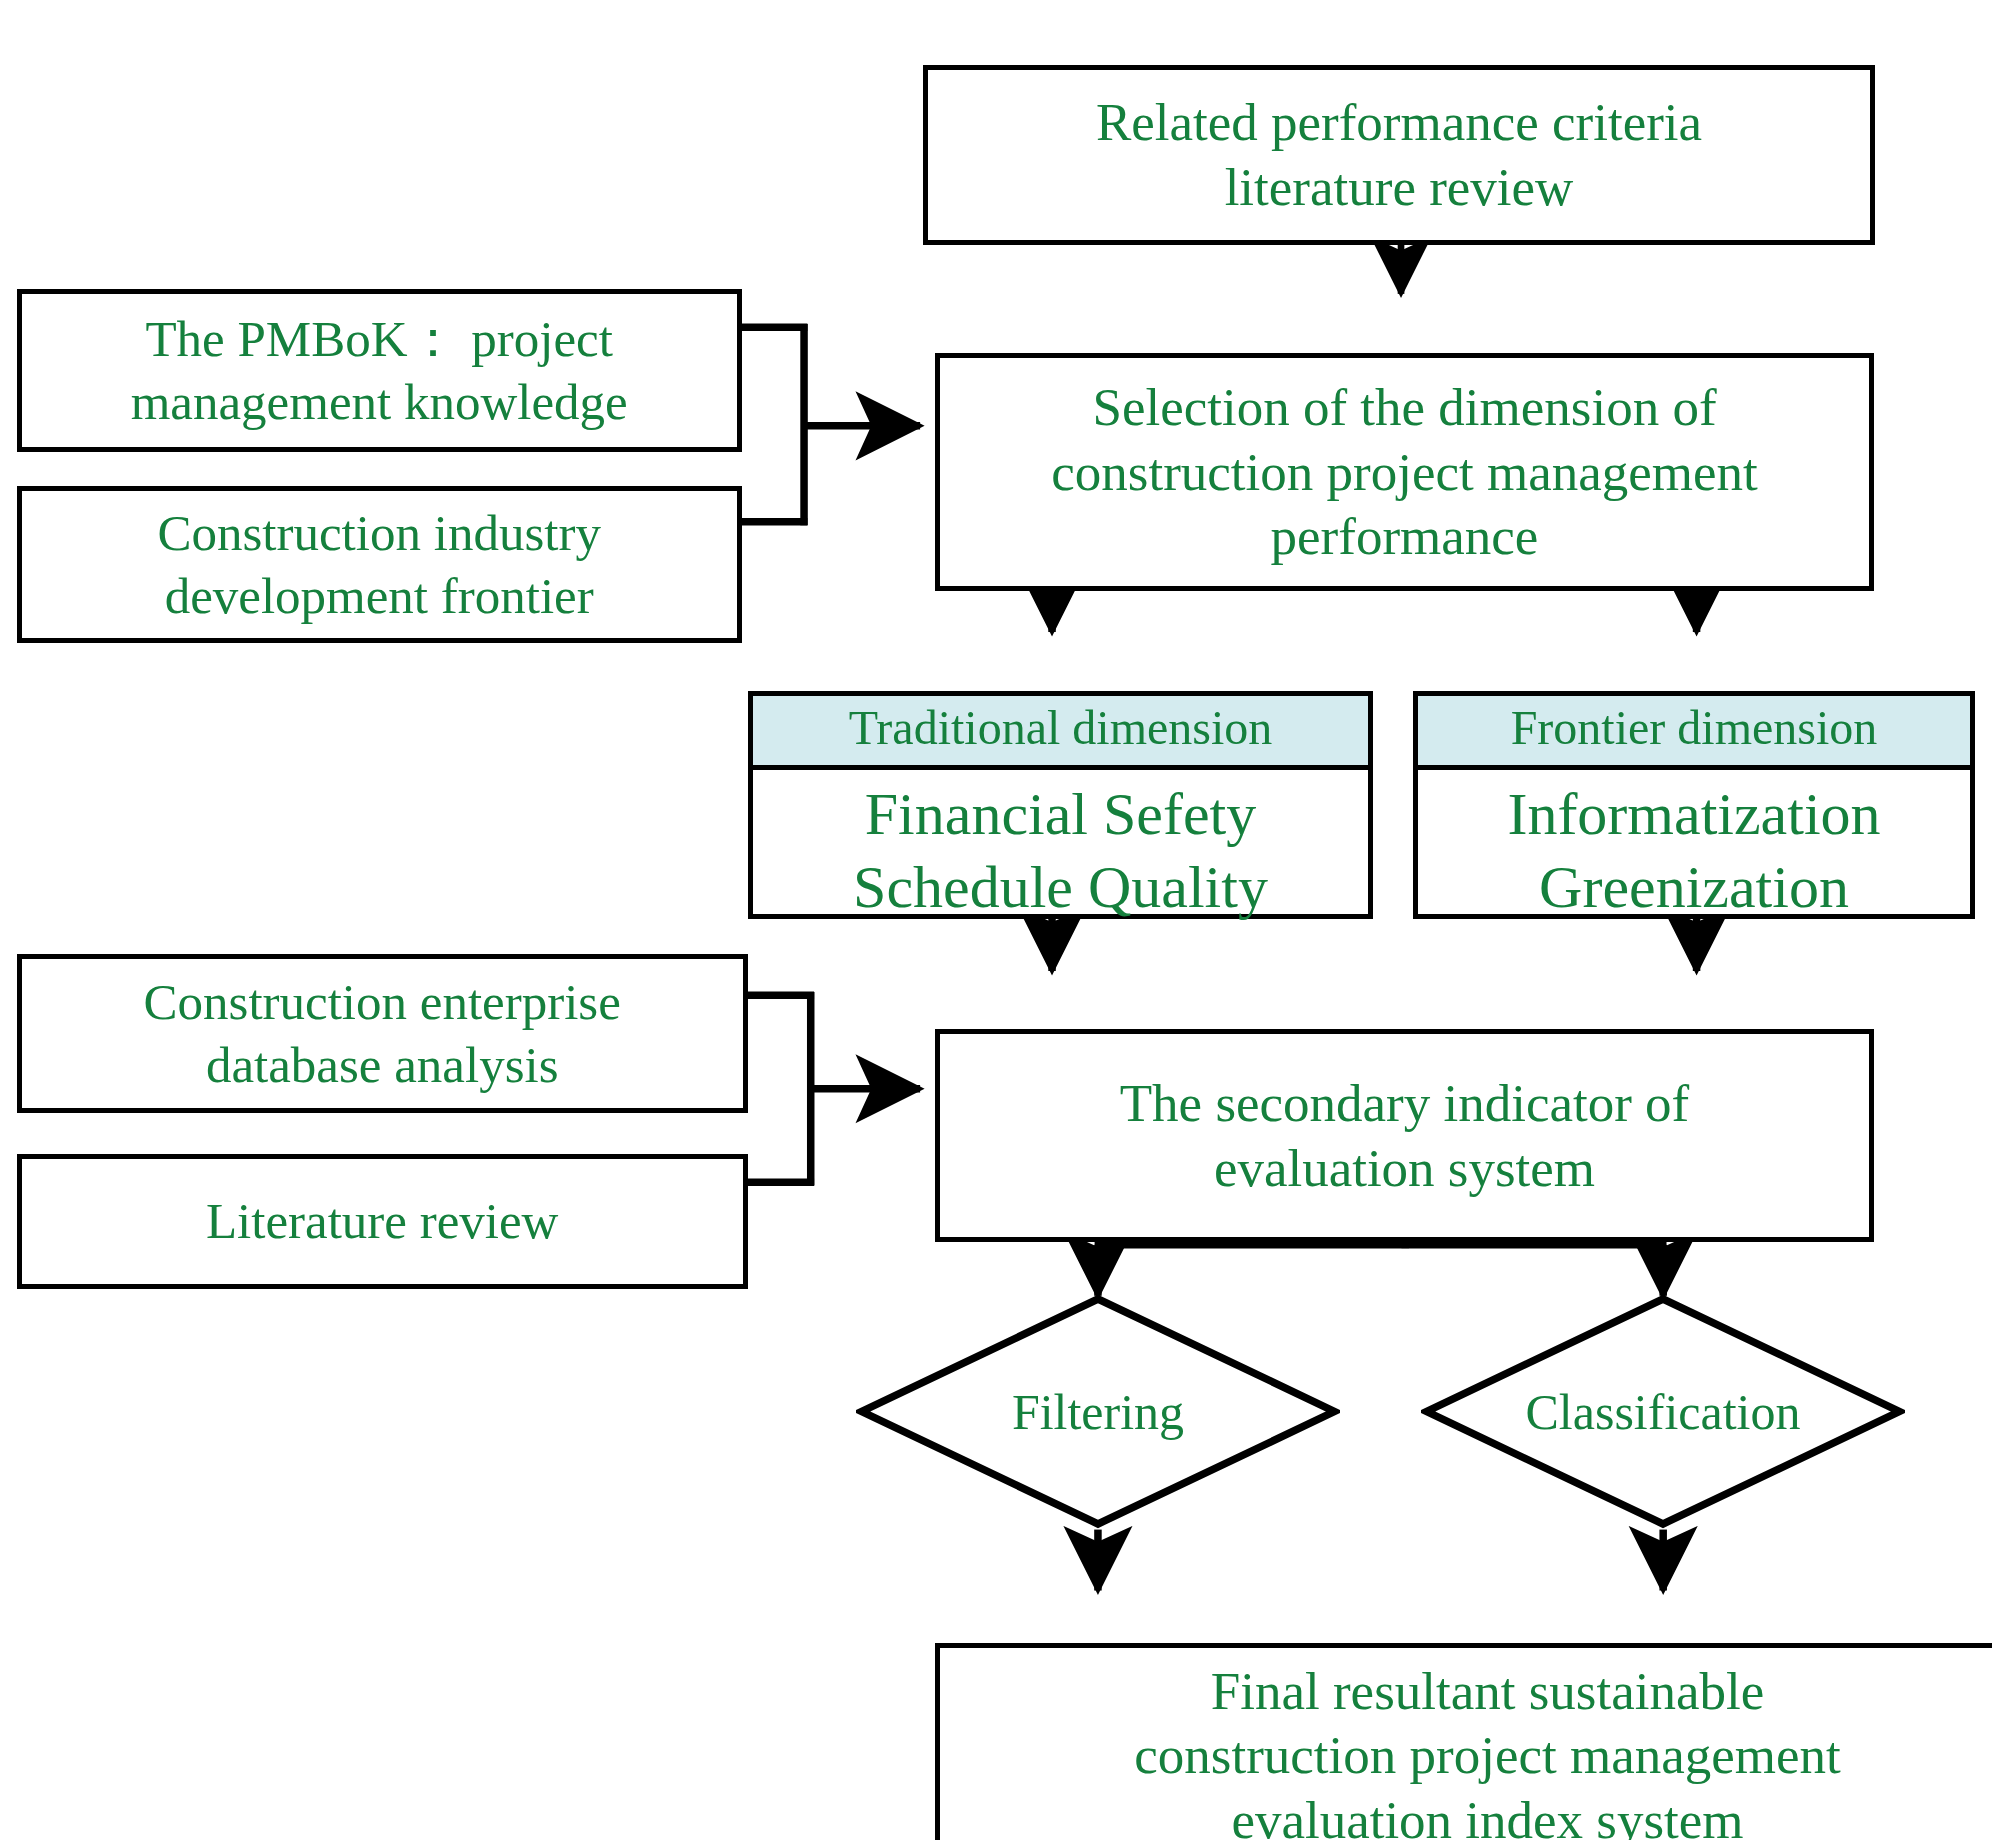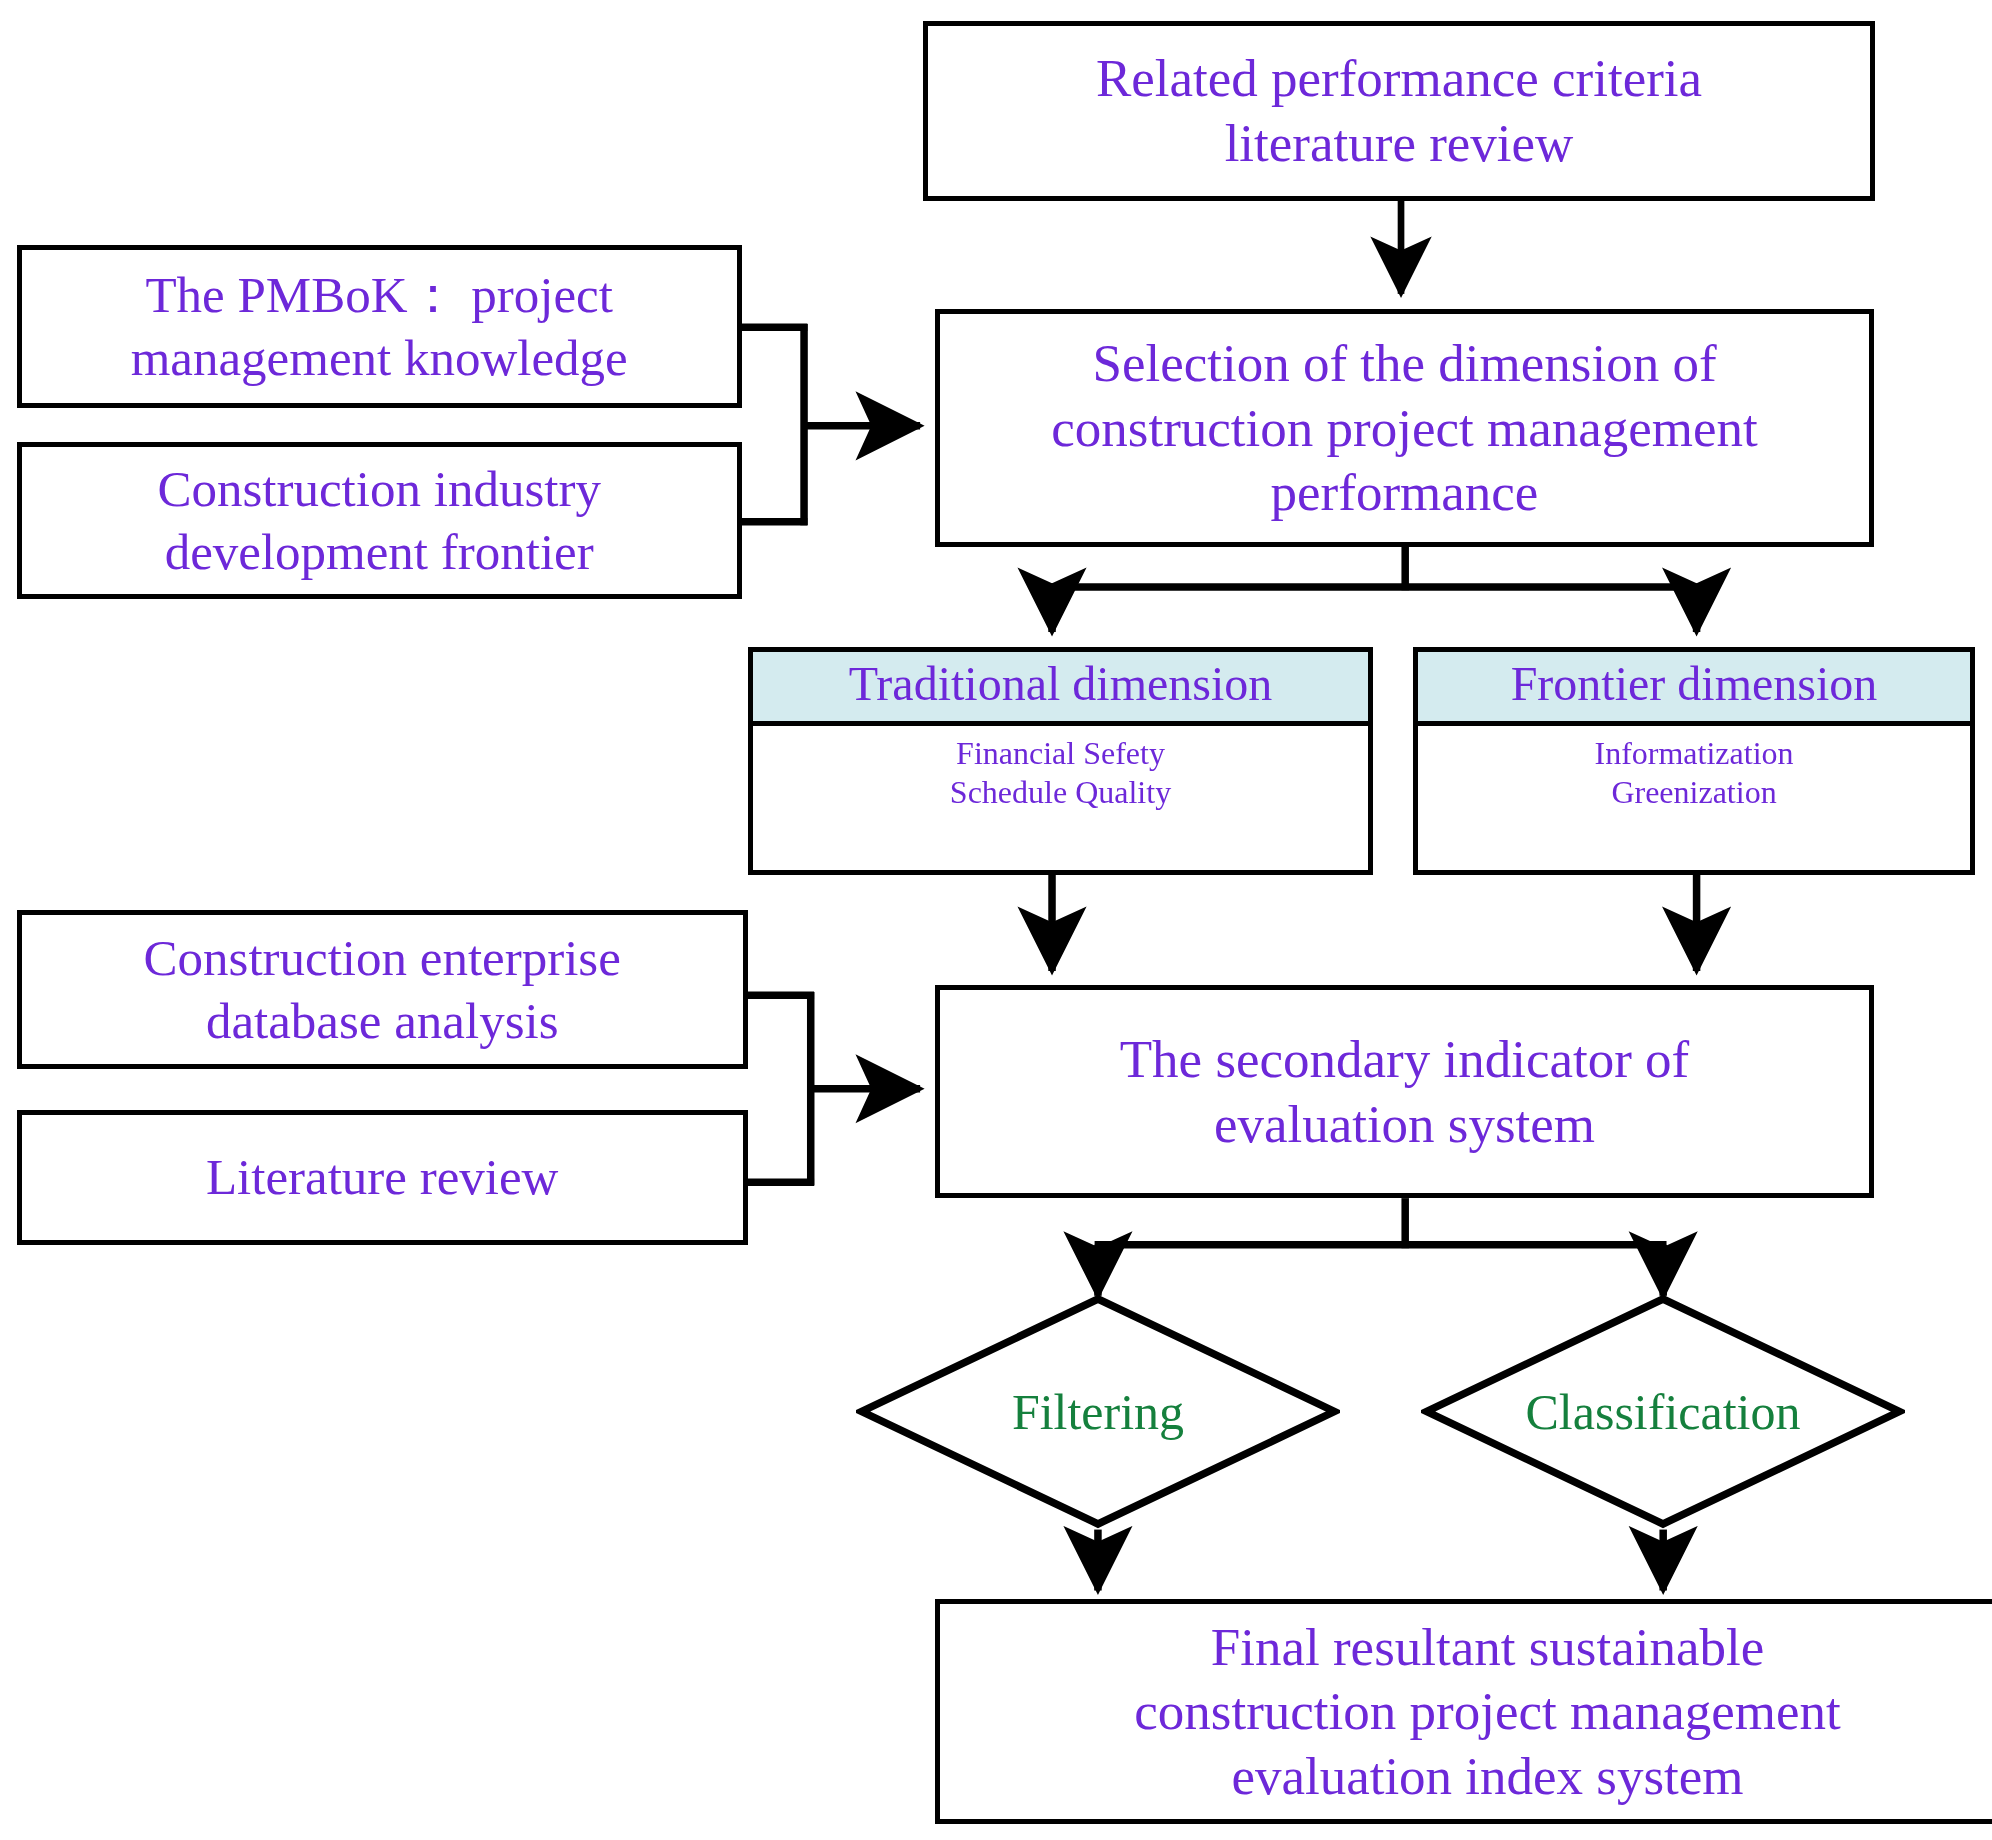--- a/index.html
+++ b/index.html
@@ -18,22 +18,23 @@
   .node {
     position: absolute;
     box-sizing: border-box;
     border: 5.8px solid #000000;
     background: #ffffff;
     display: flex;
     flex-direction: column;
     align-items: center;
     justify-content: center;
     text-align: center;
-    color: #6d28d9;
+    color: #15803d;
     line-height: 1.22;
+    margin-top: 44px;
   }
   .node .txt {
     padding: 0 11.7px;
     white-space: pre-line;
   }
   .hdr {
     width: 100%;
     box-sizing: border-box;
     background: #d4ebef;
     border-bottom: 5.8px solid #000000;
@@ -44,21 +45,21 @@
     width: 100%;
     box-sizing: border-box;
     text-align: center;
     padding: 8.3px 0 5px 0;
     white-space: pre-line;
   }
   .fs-top     { font-size: 53px; }
   .fs-left    { font-size: 51px; }
   .fs-mid     { font-size: 53px; align-items: center; }
   .fs-dimhdr  { font-size: 48px; }
-  .fs-dimbody { font-size: 32px; }
+  .fs-dimbody { font-size: 60px; }
   .fs-diamond { font-size: 50px; }
   .fs-bottom  { font-size: 53px; }
 
   .dim-node { justify-content: flex-start; padding: 0; }
 
   .diamond-wrap {
     position: absolute;
   }
   .diamond-wrap svg { display: block; }
   .diamond-label {

